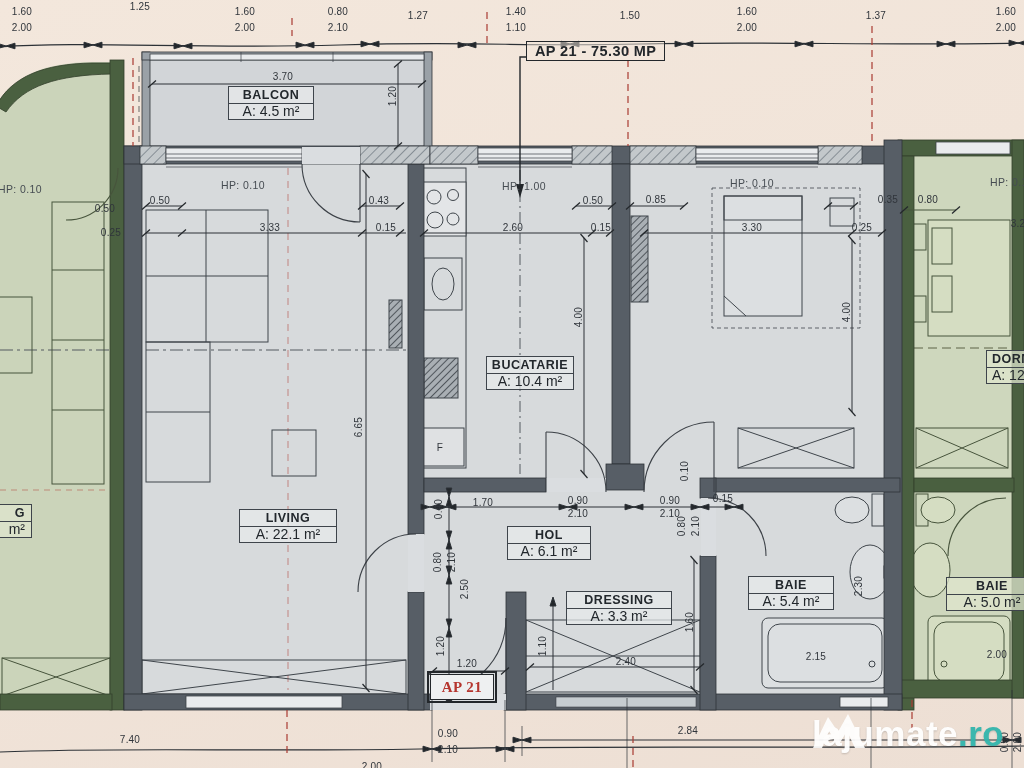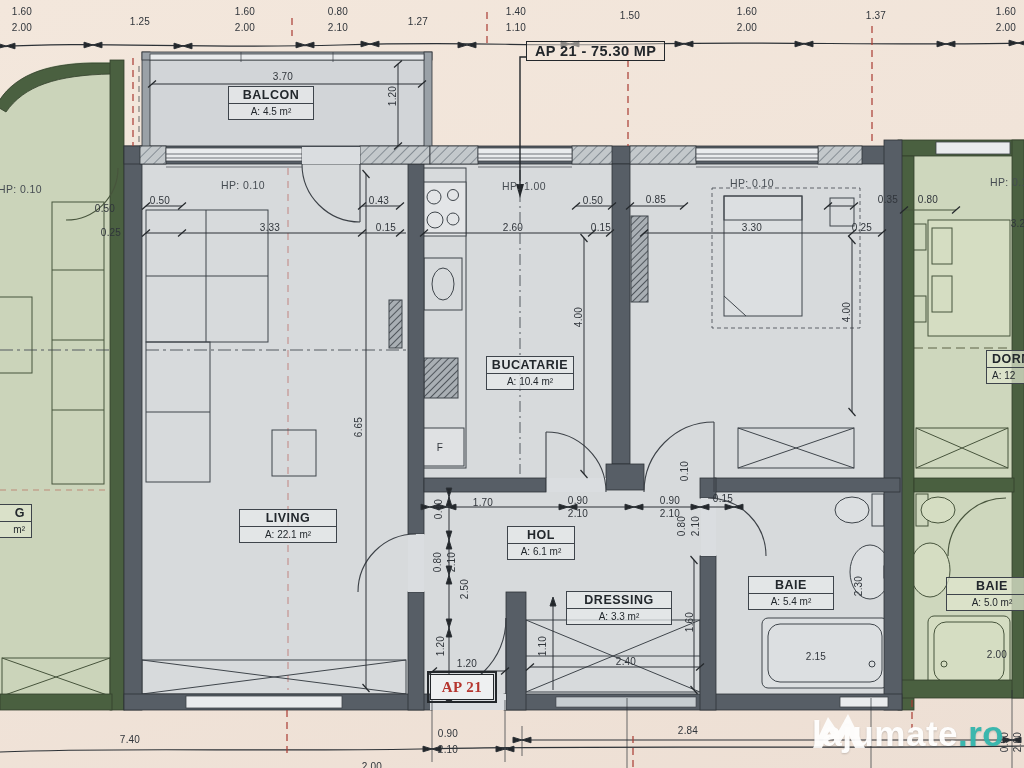--- a/index.html
+++ b/index.html
@@ -11,21 +11,21 @@
   }
   #stage svg{position:absolute;left:0;top:0;}
   .lbl-layer{position:absolute;left:0;top:0;width:1024px;height:768px;pointer-events:none;}
   .dim{position:absolute;transform:translate(-50%,-50%);font-size:10px;color:#30353b;
        white-space:nowrap;letter-spacing:.2px;}
   .dim.rot{transform:translate(-50%,-50%) rotate(-90deg);}
   .dim.hp{font-size:10.5px;color:#464c52;letter-spacing:.4px;}
   .rlabel{position:absolute;text-align:center;color:#22272c;}
   .rlabel .rname{font-size:12.5px;font-weight:700;line-height:16px;border:1px solid #3e444b;
        background:rgba(232,234,236,.72);padding:0 3px;letter-spacing:.5px;}
-  .rlabel .rarea{font-size:10px;line-height:15px;border:1px solid #3e444b;border-top:none;
+  .rlabel .rarea{font-size:14px;line-height:15px;border:1px solid #3e444b;border-top:none;
        background:rgba(232,234,236,.72);padding:0 3px;}
   .rlabel.green .rname,.rlabel.green .rarea{background:rgba(223,230,206,.75);}
   .rlabel.clipL .rname,.rlabel.clipL .rarea{text-align:right;padding-right:6px;}
   .rlabel.clipR .rname,.rlabel.clipR .rarea{text-align:left;padding-left:5px;}
   .titlebox{position:absolute;left:526px;top:41px;border:1.6px solid #23272b;
        padding:1px 8px;font-size:14.5px;font-weight:700;color:#23272b;letter-spacing:.4px;
        background:rgba(243,231,220,.5);}
   .ap21{position:absolute;left:430px;top:674px;width:62px;height:24px;
        border:1px solid #23272b;outline:2px solid #23272b;outline-offset:1px;
        background:#eef0f1;display:flex;align-items:center;justify-content:center;
@@ -386,21 +386,21 @@
       <div class="rarea">A: 4.5 m²</div>
     </div>
     <div class="rlabel" style="left:486px;top:356px;width:88px;">
       <div class="rname">BUCATARIE</div>
       <div class="rarea">A: 10.4 m²</div>
     </div>
     <div class="rlabel" style="left:239px;top:509px;width:98px;">
       <div class="rname">LIVING</div>
       <div class="rarea">A: 22.1 m²</div>
     </div>
-    <div class="rlabel" style="left:507px;top:526px;width:68px;">
+    <div class="rlabel" style="left:507px;top:526px;width:84px;">
       <div class="rname">HOL</div>
       <div class="rarea">A: 6.1 m²</div>
     </div>
     <div class="rlabel" style="left:566px;top:591px;width:106px;">
       <div class="rname">DRESSING</div>
       <div class="rarea">A: 3.3 m²</div>
     </div>
     <div class="rlabel" style="left:748px;top:576px;width:86px;">
       <div class="rname">BAIE</div>
       <div class="rarea">A: 5.4 m²</div>
@@ -417,26 +417,26 @@
     <div class="rlabel green clipL" style="left:-46px;top:504px;width:78px;">
       <div class="rname">G</div>
       <div class="rarea">m²</div>
     </div>
 
     <div class="ap21">AP 21</div>
 
     <div id="dim-layer">
         <span class="dim" style="left: 22px; top: 11px;">1.60</span>
         <span class="dim" style="left: 22px; top: 27px;">2.00</span>
-        <span class="dim" style="left: 140px; top: 21px;">1.25</span>
+        <span class="dim" style="left: 140px; top: 6px;">1.25</span>
         <span class="dim" style="left: 245px; top: 11px;">1.60</span>
         <span class="dim" style="left: 245px; top: 27px;">2.00</span>
         <span class="dim" style="left: 338px; top: 11px;">0.80</span>
         <span class="dim" style="left: 338px; top: 27px;">2.10</span>
-        <span class="dim" style="left: 418px; top: 21px;">1.27</span>
+        <span class="dim" style="left: 418px; top: 15px;">1.27</span>
         <span class="dim" style="left: 516px; top: 11px;">1.40</span>
         <span class="dim" style="left: 516px; top: 27px;">1.10</span>
         <span class="dim" style="left: 630px; top: 15px;">1.50</span>
         <span class="dim" style="left: 747px; top: 11px;">1.60</span>
         <span class="dim" style="left: 747px; top: 27px;">2.00</span>
         <span class="dim" style="left: 876px; top: 15px;">1.37</span>
         <span class="dim" style="left: 1006px; top: 11px;">1.60</span>
         <span class="dim" style="left: 1006px; top: 27px;">2.00</span>
         <span class="dim" style="left: 283px; top: 76px;">3.70</span>
         <span class="dim rot" style="left: 392px; top: 96px;">1.20</span>

